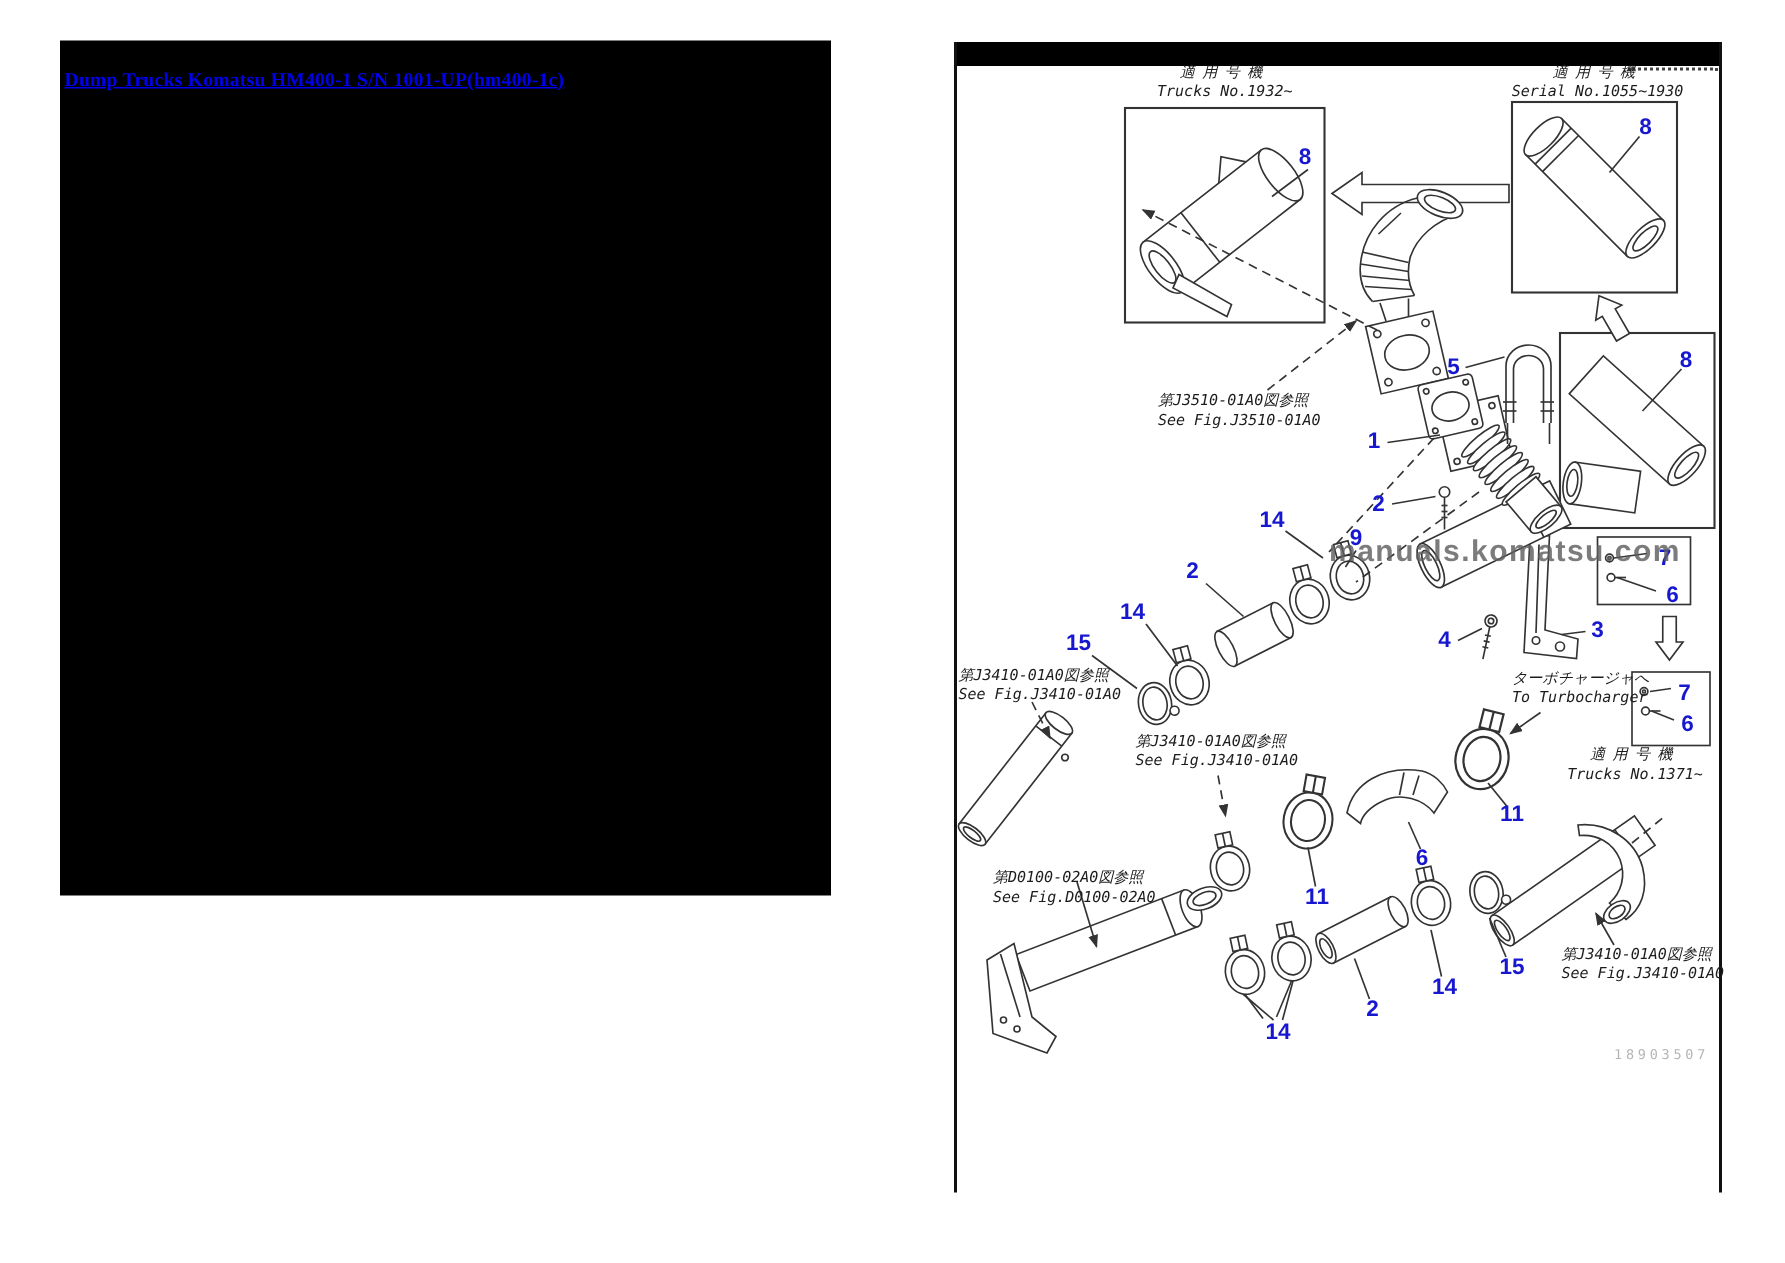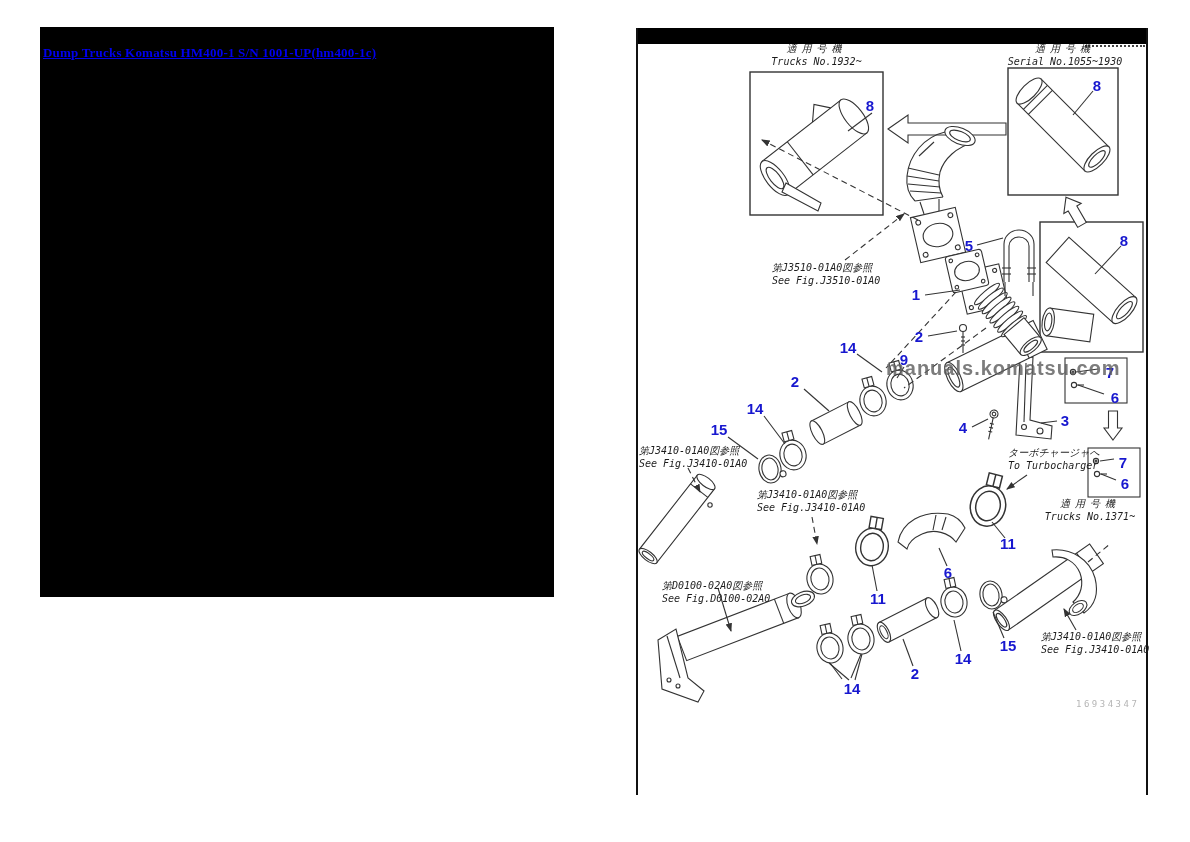--- a/index.html
+++ b/index.html
@@ -368,15 +368,15 @@
     <div class="co" style="left:489px;top:455px">6</div>
     <div class="co" style="left:372px;top:515px">11</div>
     <div class="co" style="left:312px;top:544px">6</div>
     <div class="co" style="left:242px;top:570px">11</div>
     <div class="co" style="left:372px;top:617px">15</div>
     <div class="co" style="left:327px;top:630px">14</div>
     <div class="co" style="left:279px;top:645px">2</div>
     <div class="co" style="left:216px;top:660px">14</div>
 
     <div class="watermark">manuals.komatsu.com</div>
-    <div class="docnum">16934347</div>
+    <div class="docnum">18903507</div>
   </div>
 </div>
 
 </body></html>

